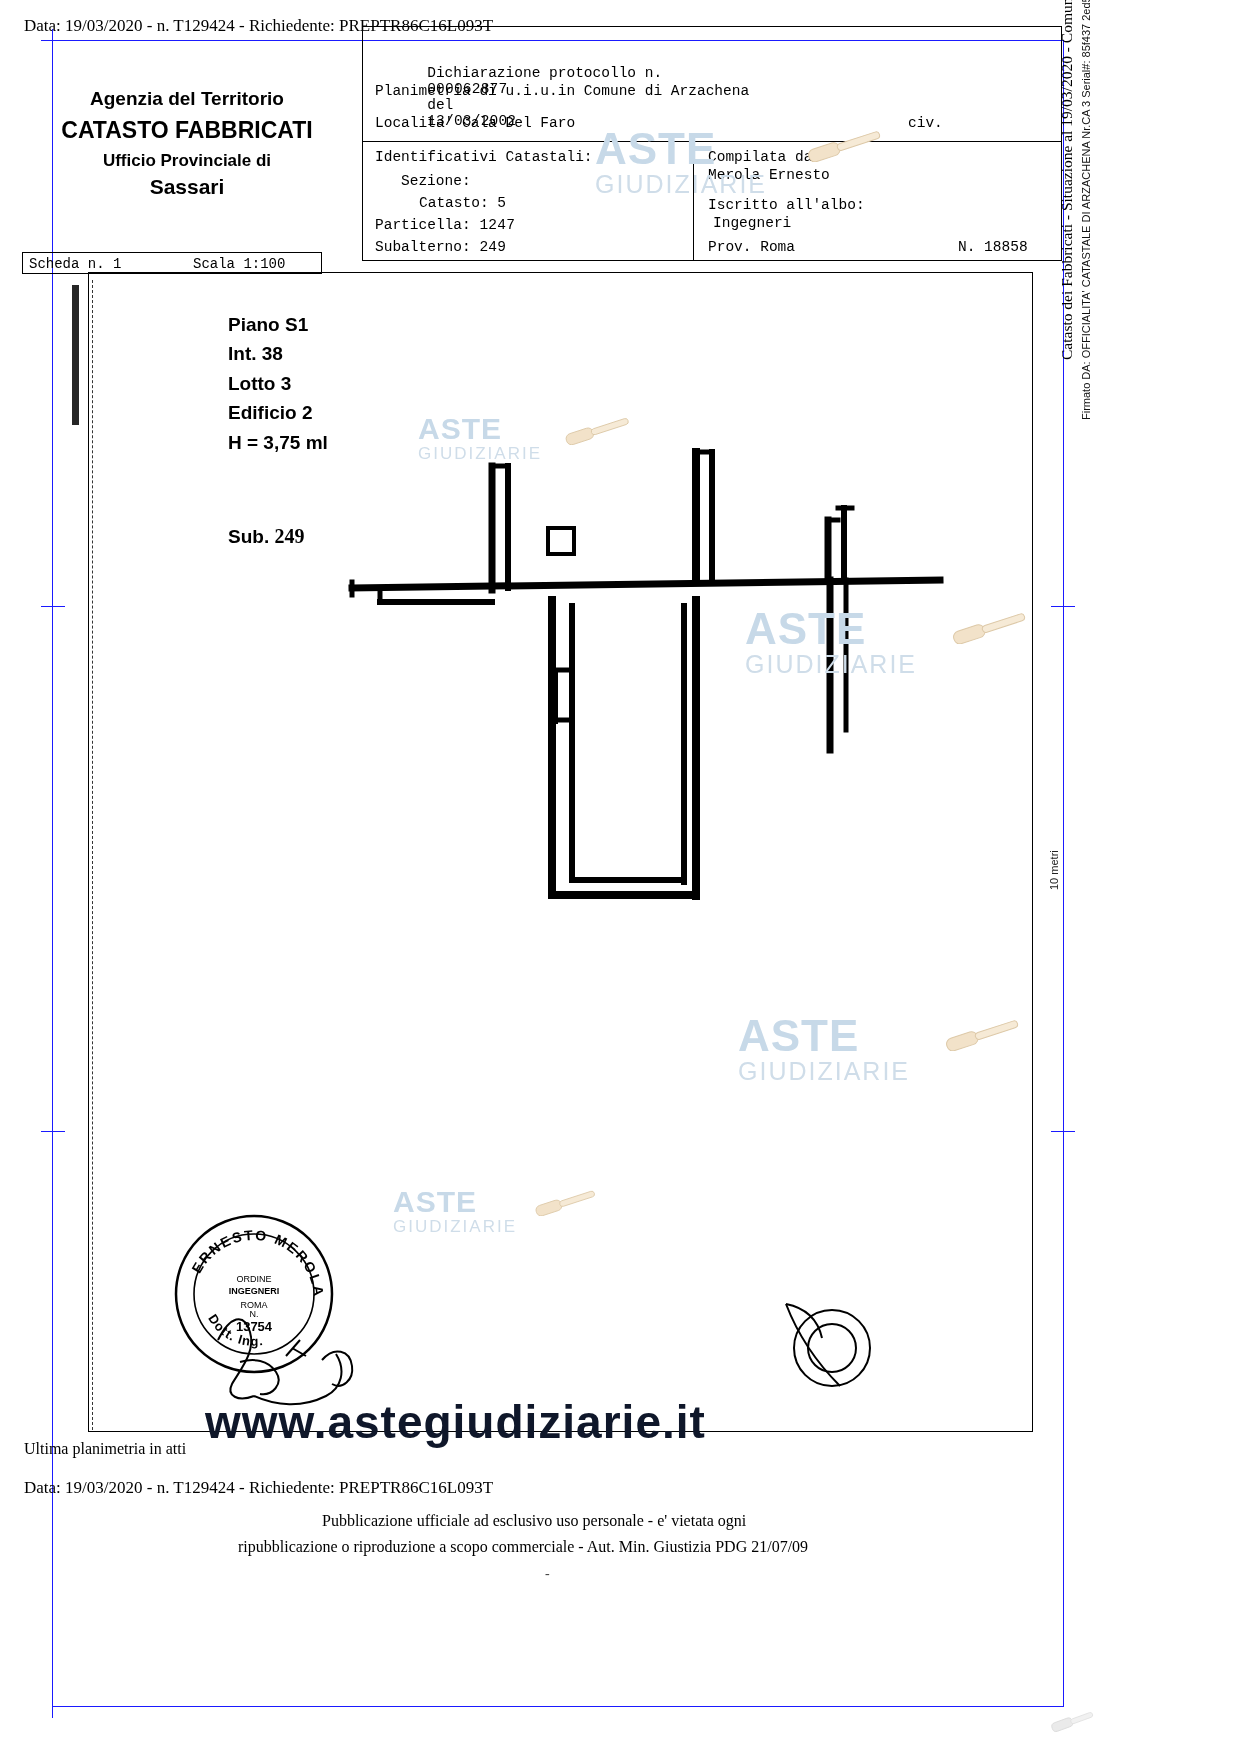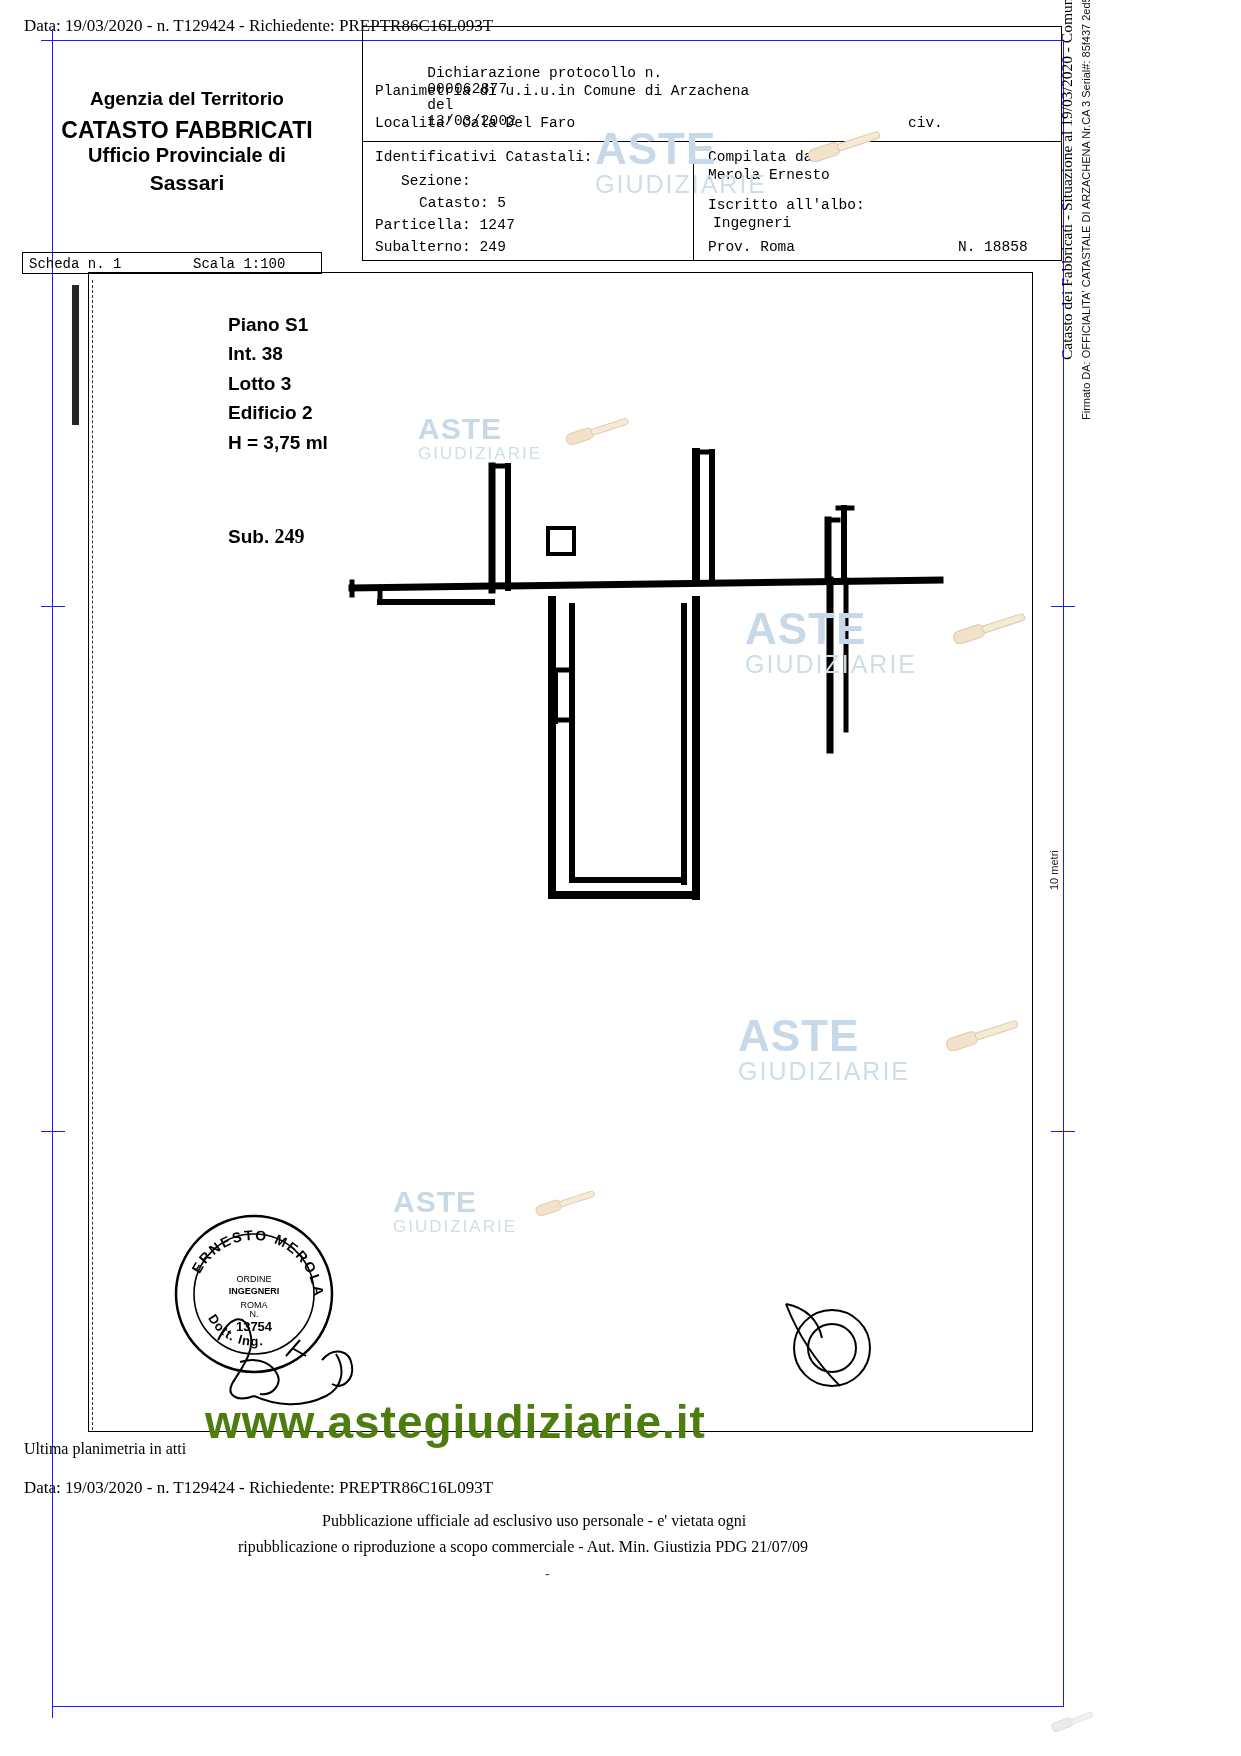--- a/index.html
+++ b/index.html
@@ -57,21 +57,22 @@
     margin-top: 40px;
     font-size: 19px;
     font-weight: bold;
   }
   .agency-box .l2 {
     margin-top: 7px;
     font-size: 23px;
     font-weight: bold;
   }
   .agency-box .l3 {
-    font-size: 20px;
+    margin-top: 7px;
+    font-size: 17px;
     font-weight: bold;
   }
   .agency-box .l4 {
     margin-top: 4px;
     font-size: 21px;
     font-weight: bold;
   }
 
   
   .scheda-bar {
@@ -244,21 +245,21 @@
     height: 34px;
   }
 
   .wm-url {
     position: absolute;
     left: 205px;
     top: 1395px;
     font-family: "Liberation Sans", sans-serif;
     font-size: 46px;
     font-weight: bold;
-    color: #4d7c0f;
+    color: #0f172a;
     letter-spacing: 1px;
     white-space: nowrap;
   }
 
   
   .vert-strip {
     position: absolute;
     left: 1058px;
     top: 360px;
     width: 640px;

